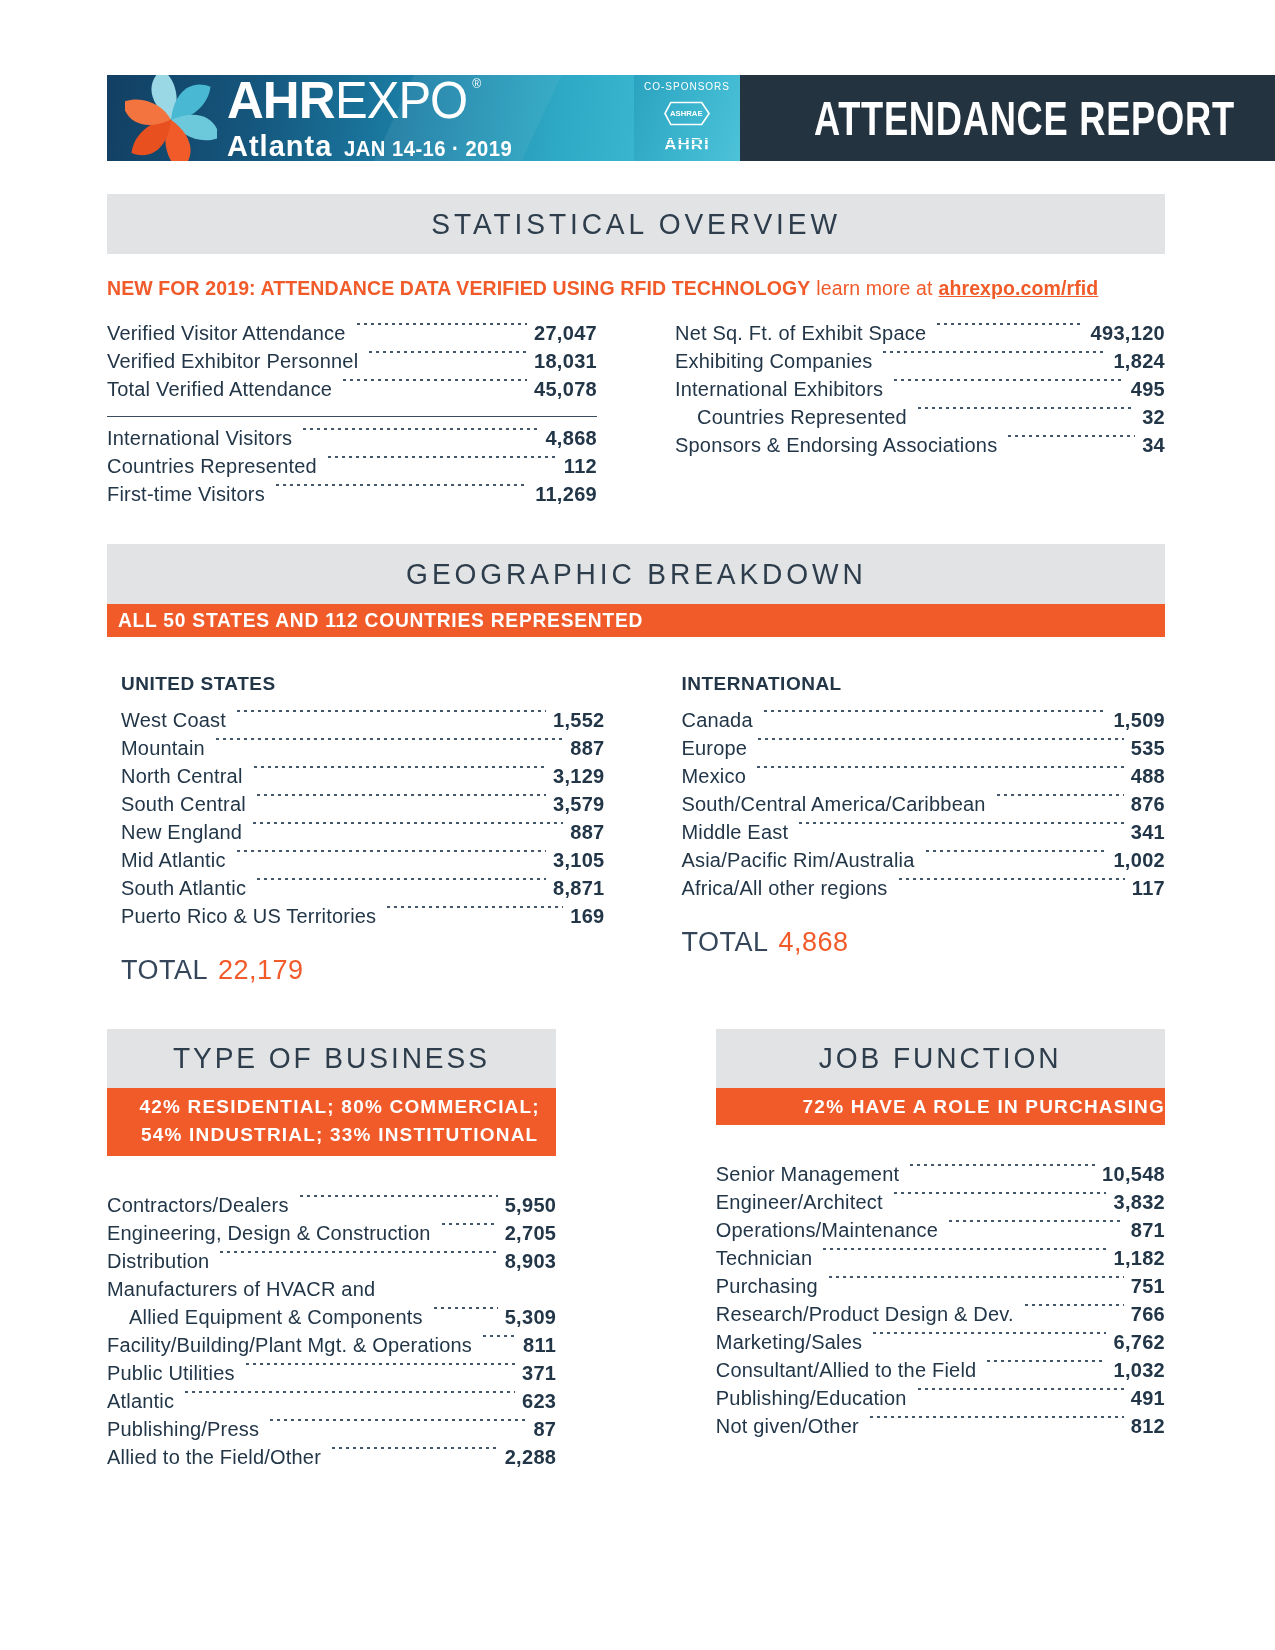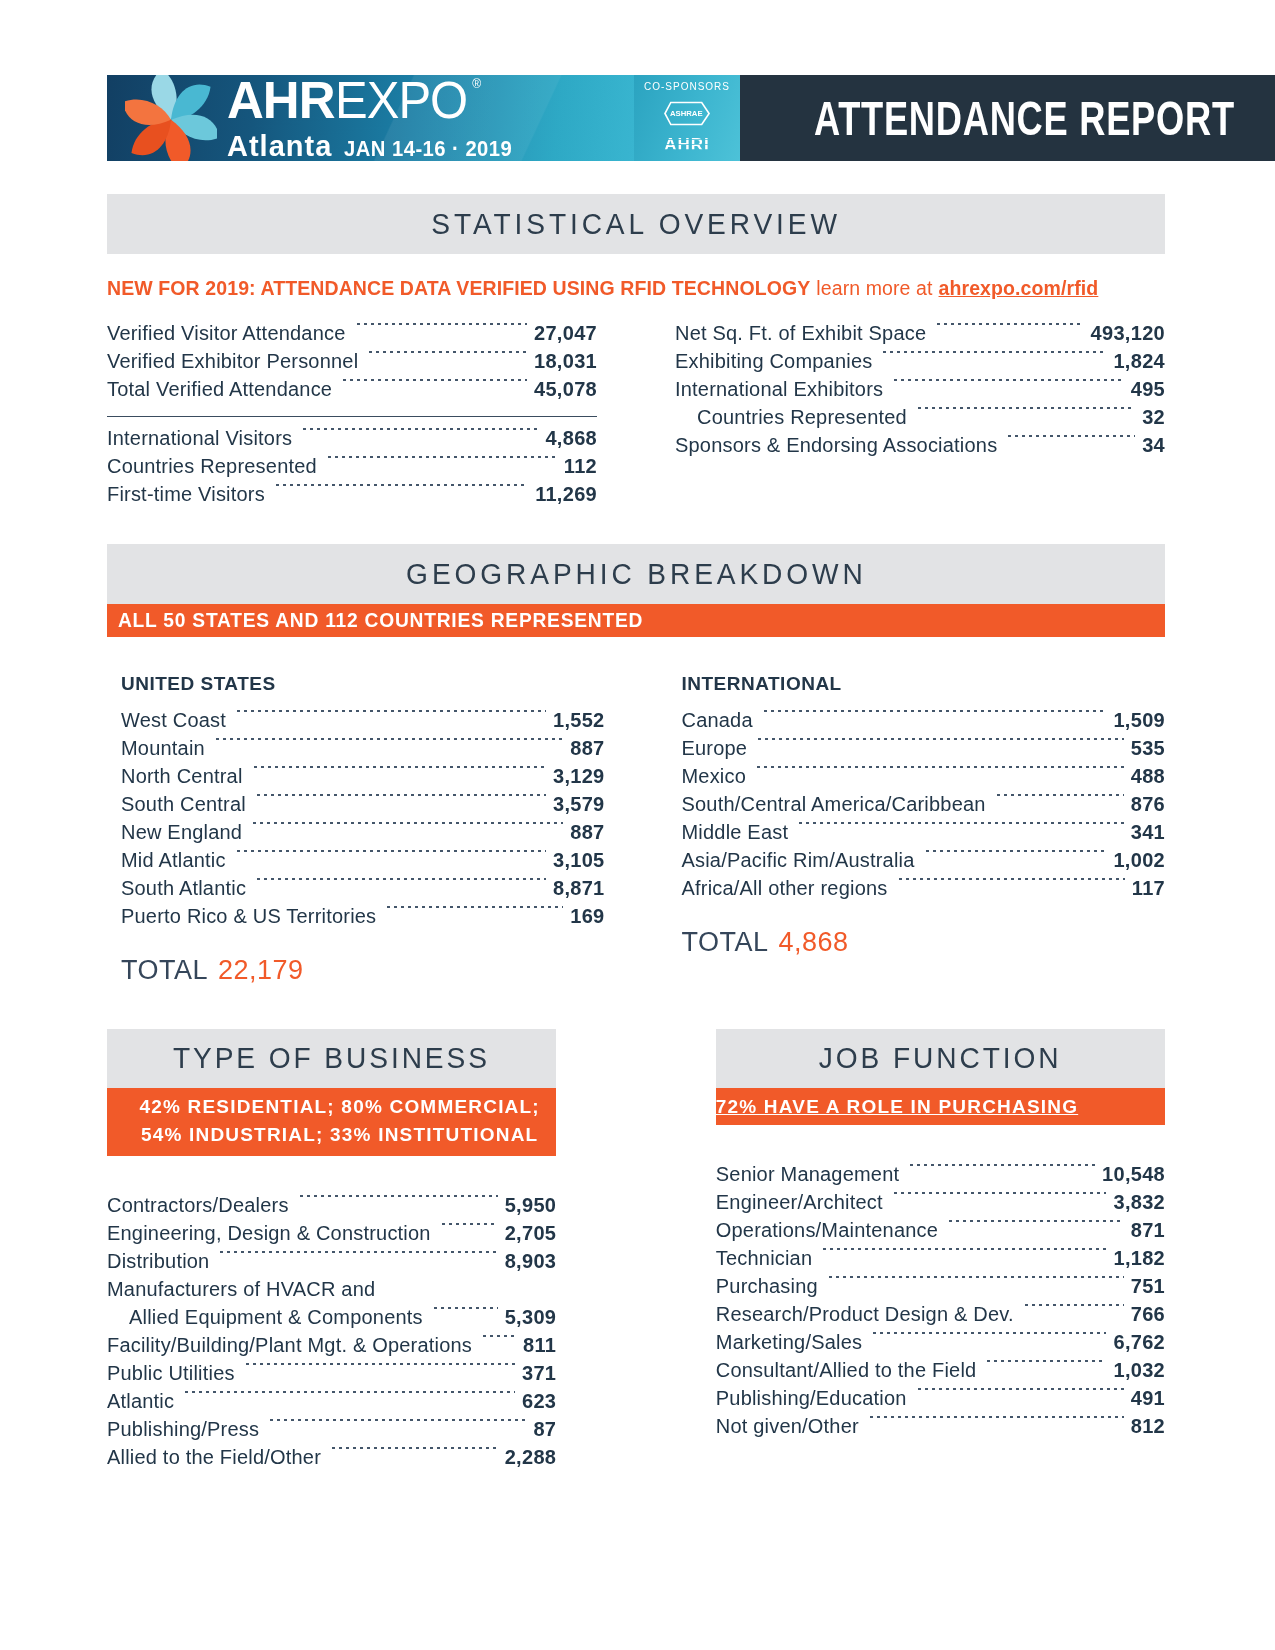--- a/index.html
+++ b/index.html
@@ -91,21 +91,21 @@
   
   .notice { margin-top:23px; font-size:19.5px; color:#f15a29; letter-spacing:0.1px; white-space:nowrap; }
   .notice .nb { font-weight:bold; }
   .notice .nm { font-weight:normal; margin:0 6px; }
   .notice .nl { font-weight:bold; text-decoration:underline; color:#f15a29; cursor:pointer; }
 
   
   .half .gbanner { height:59px; }
   .half .gbanner .t { font-size:29px; letter-spacing:3px; }
   .ob2 { padding:5px 6px 7px 22px; font-size:19px; line-height:28px; letter-spacing:1.2px; }
-  .ob1 { height:37px; display:flex; align-items:center; justify-content:flex-start; font-size:19px; letter-spacing:1.2px;text-decoration:underline; }
+  .ob1 { height:37px; display:flex; align-items:center; justify-content:flex-end; font-size:19px; letter-spacing:1.2px; }
   .half .rows { margin-top:38px; }
 
   .mt-geo { margin-top:33px; }
   .mt-stats { margin-top:22px; }
   .geo-heads { margin-top:36px;margin-left:14px; }
   .geo-rows { margin-top:14px; }
   .bottom-sec { margin-top:43px;gap:44px; }
 </style>
 </head>
 <body>

